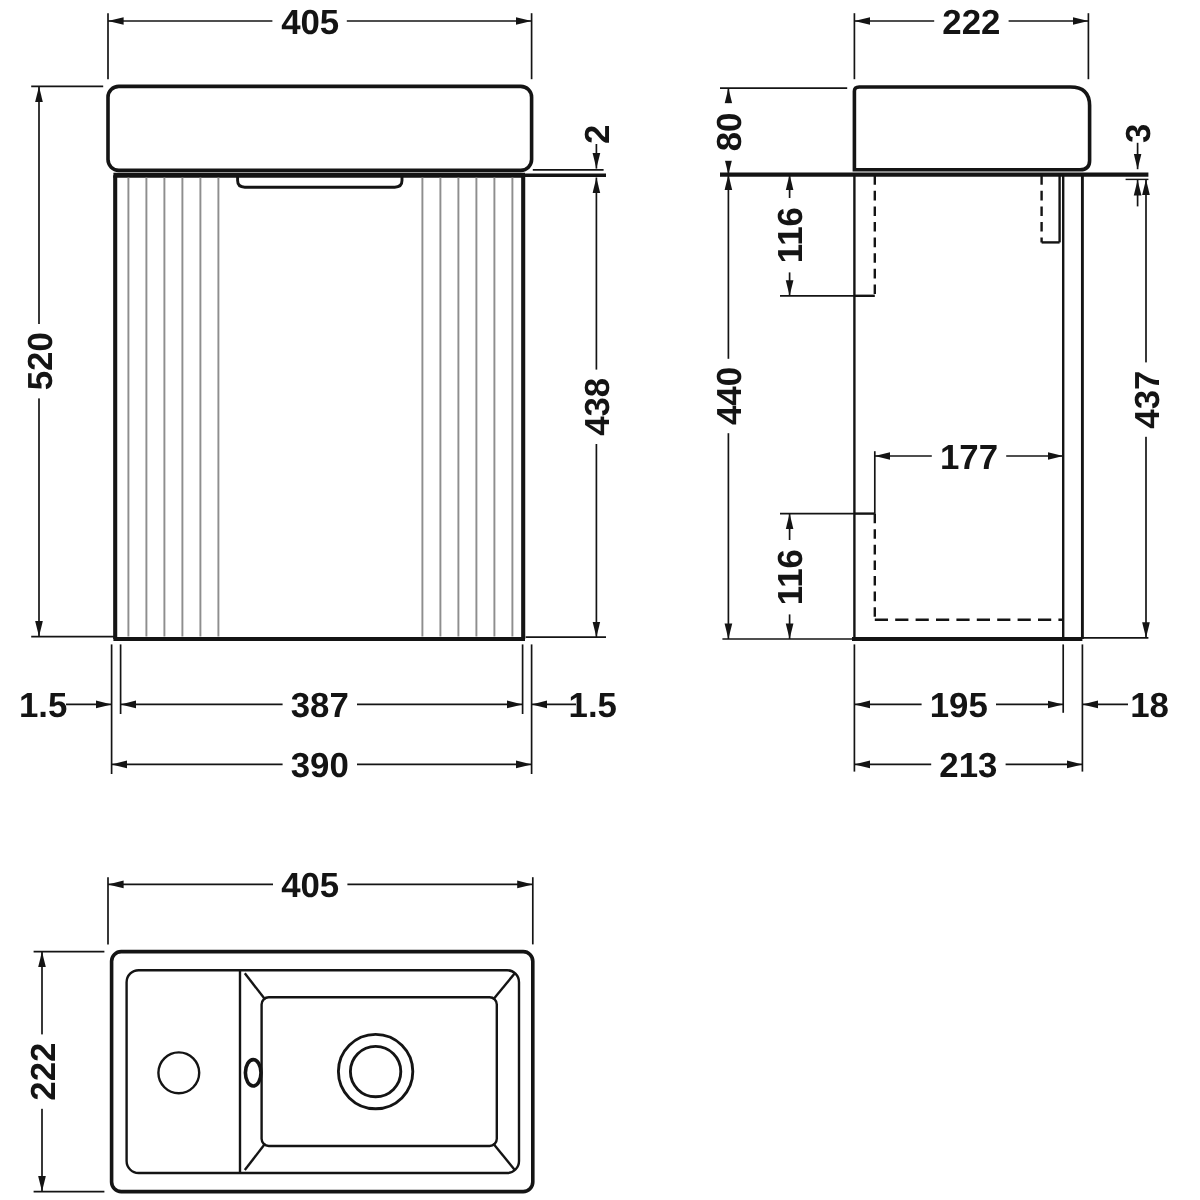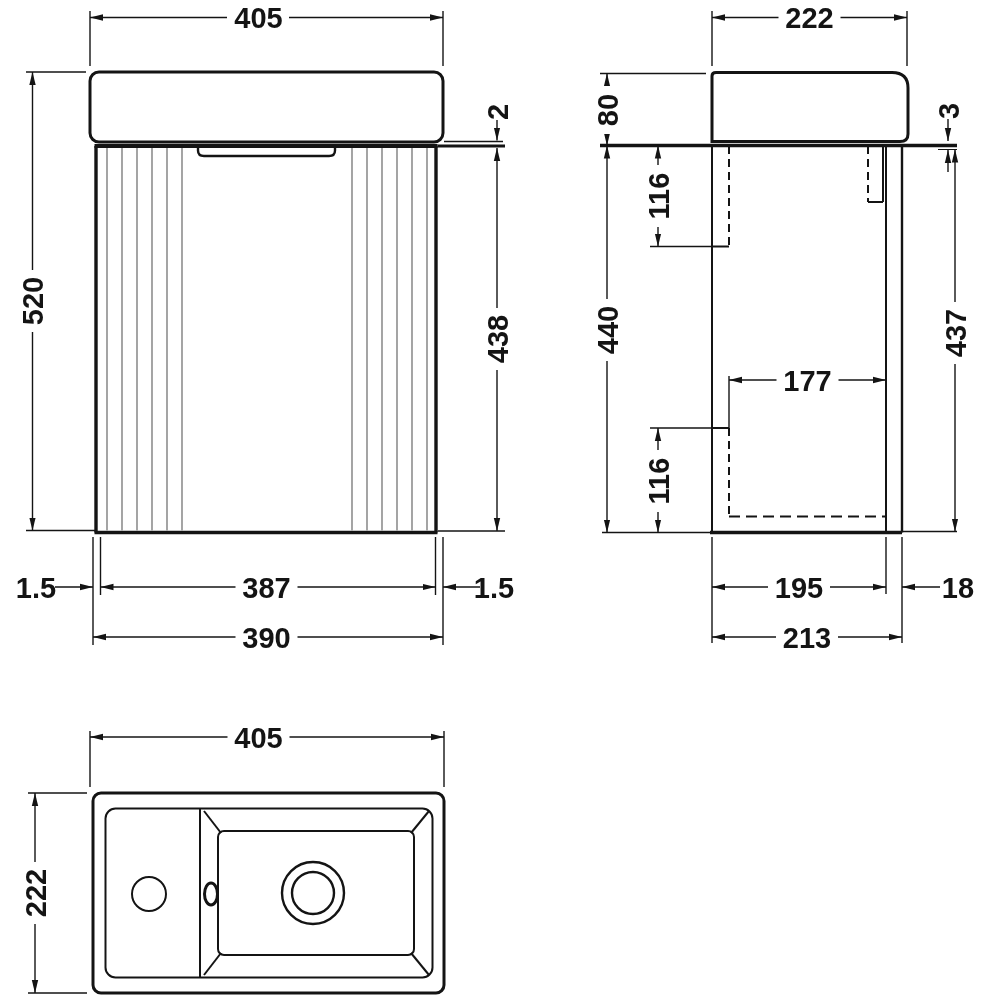--- a/index.html
+++ b/index.html
@@ -1,17 +1,17 @@
 <!DOCTYPE html>
 <html style="--line: #141414; --flute: #8e8e8e; --bg: #ffffff;"><head>
 <meta charset="utf-8">
 <style>
   :root{ --line:#141414; --flute:#8e8e8e; --bg:#ffffff; }
   html,body{margin:0;padding:0;background:var(--bg);}
-  .sheet{position:relative;width:1000px;height:1000px;background:var(--bg);overflow:hidden;border-radius:22px;}
+  .sheet{position:relative;width:1000px;height:1000px;background:var(--bg);overflow:hidden;}
   svg{position:absolute;left:0;top:0;}
   
   .s1{stroke:var(--line);stroke-width:1.4;fill:none;}
   .s1t{stroke:var(--line);stroke-width:1.2;fill:none;}
   .s2{stroke:var(--line);stroke-width:2;fill:none;}
   .s2b{stroke:var(--line);stroke-width:2.4;fill:none;}
   .s3{stroke:var(--line);stroke-width:3;fill:none;}
   .s3b{stroke:var(--line);stroke-width:3.4;fill:none;}
   .s4{stroke:var(--line);stroke-width:4.2;fill:none;}
   .dash{stroke-dasharray:8 5;}

